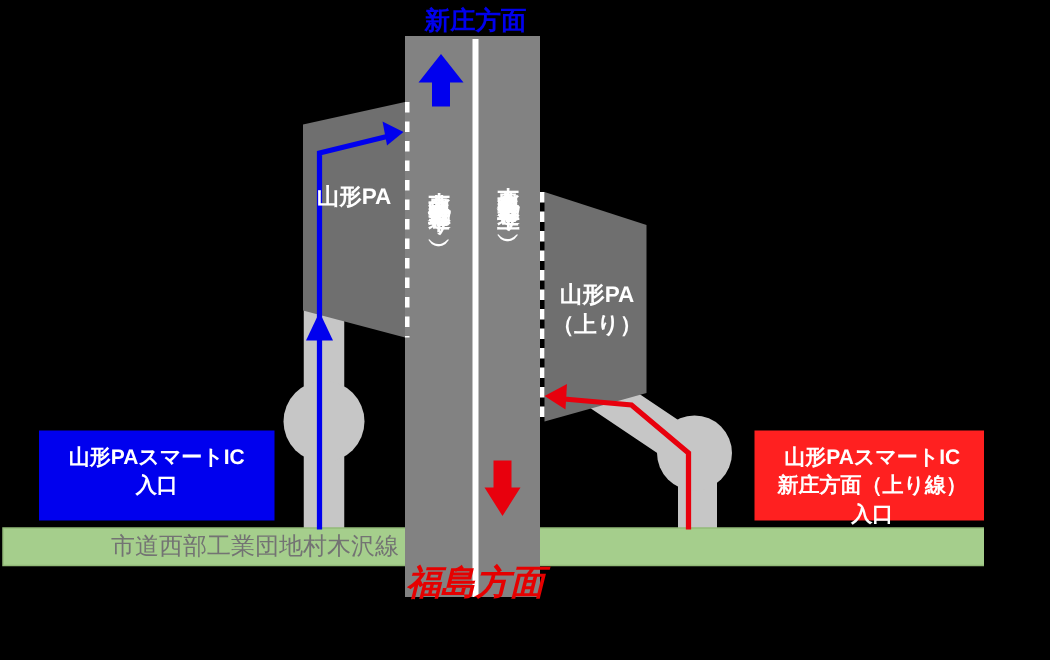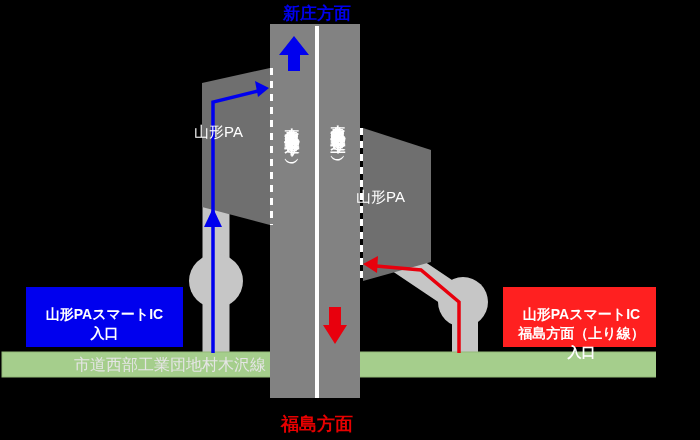--- a/index.html
+++ b/index.html
@@ -17,48 +17,48 @@
   .f-green{fill:var(--c-green);stroke:var(--c-green-edge);stroke-width:1;}
   .f-white{fill:#ffffff;}
   .s-dash{stroke:#ffffff;stroke-width:3;stroke-dasharray:7 6;fill:none;}
   .f-blue{fill:var(--c-blue);}
   .s-blue{stroke:var(--c-blue);stroke-width:3.5;fill:none;}
   .f-red{fill:var(--c-red);}
   .s-red{stroke:var(--c-red);stroke-width:3.5;fill:none;}
 
   .label{position:absolute;font-weight:bold;text-align:center;}
   .top-dir{left:257px;top:2px;width:120px;font-size:17px;color:var(--c-blue);}
-  .bottom-dir{left:257px;top:412px;width:120px;font-size:18px;color:var(--c-red-label);}
+  .bottom-dir{left:257px;top:373px;width:120px;font-size:23px;color:var(--c-red-label);font-style:italic;}
 
   .vlabel{
     position:absolute;color:#ffffff;font-size:15px;font-weight:bold;
     writing-mode:vertical-rl;text-orientation:mixed;letter-spacing:1.5px;
     white-space:nowrap;
   }
   .lane-down{left:282px;top:116px;}
   .lane-up{left:328px;top:113px;}
 
   .pa-label{
-    position:absolute;width:84px;color:#ffffff;font-size:15px;font-weight:normal;
-    line-height:20px;
+    position:absolute;width:84px;color:#ffffff;font-size:15px;font-weight:bold;
+    text-align:center;line-height:20px;
   }
   .pa-down-label{left:194px;top:122px;}
   .pa-up-label{left:356px;top:187px;}
 
   .entry-box{
     position:absolute;width:157px;height:60px;color:#ffffff;font-size:14px;
-    font-weight:bold;text-align:center;line-height:19px;padding-top:18px;
+    font-weight:bold;text-align:center;line-height:19px;padding-top:8px;
     box-sizing:border-box;
   }
   .entry-down{left:26px;top:287px;background:var(--c-blue);}
   .entry-up{left:503px;top:287px;background:var(--c-red-box);}
 
   .green-label{
     position:absolute;left:70px;top:355px;width:200px;text-align:center;
-    font-size:16px;color:#e5e5e5;line-height:20px;white-space:nowrap;
+    font-size:16px;color:#737373;line-height:20px;white-space:nowrap;
   }
 </style>
 </head>
 <body>
 
 <div class="stage">
 
   <svg width="700" height="440" viewBox="0 0 700 440">
 
     <g>
@@ -101,27 +101,28 @@
   <div class="label bottom-dir">福島方面</div>
 
   <div class="vlabel lane-down">東北中央自動車道（下り）</div>
   <div class="vlabel lane-up">東北中央自動車道（上り）</div>
 
   <div class="pa-label pa-down-label">
     <div>山形PA</div>
   </div>
   <div class="pa-label pa-up-label">
     <div>山形PA</div>
+    <div>（上り）</div>
   </div>
 
   <div class="entry-box entry-down">
     <div>山形PAスマートIC</div>
     <div>入口</div>
   </div>
   <div class="entry-box entry-up">
     <div>山形PAスマートIC</div>
-    <div>福島方面（上り線）</div>
+    <div>新庄方面（上り線）</div>
     <div>入口</div>
   </div>
 
   <div class="green-label">市道西部工業団地村木沢線</div>
 
 </div>
 
 </body></html>

